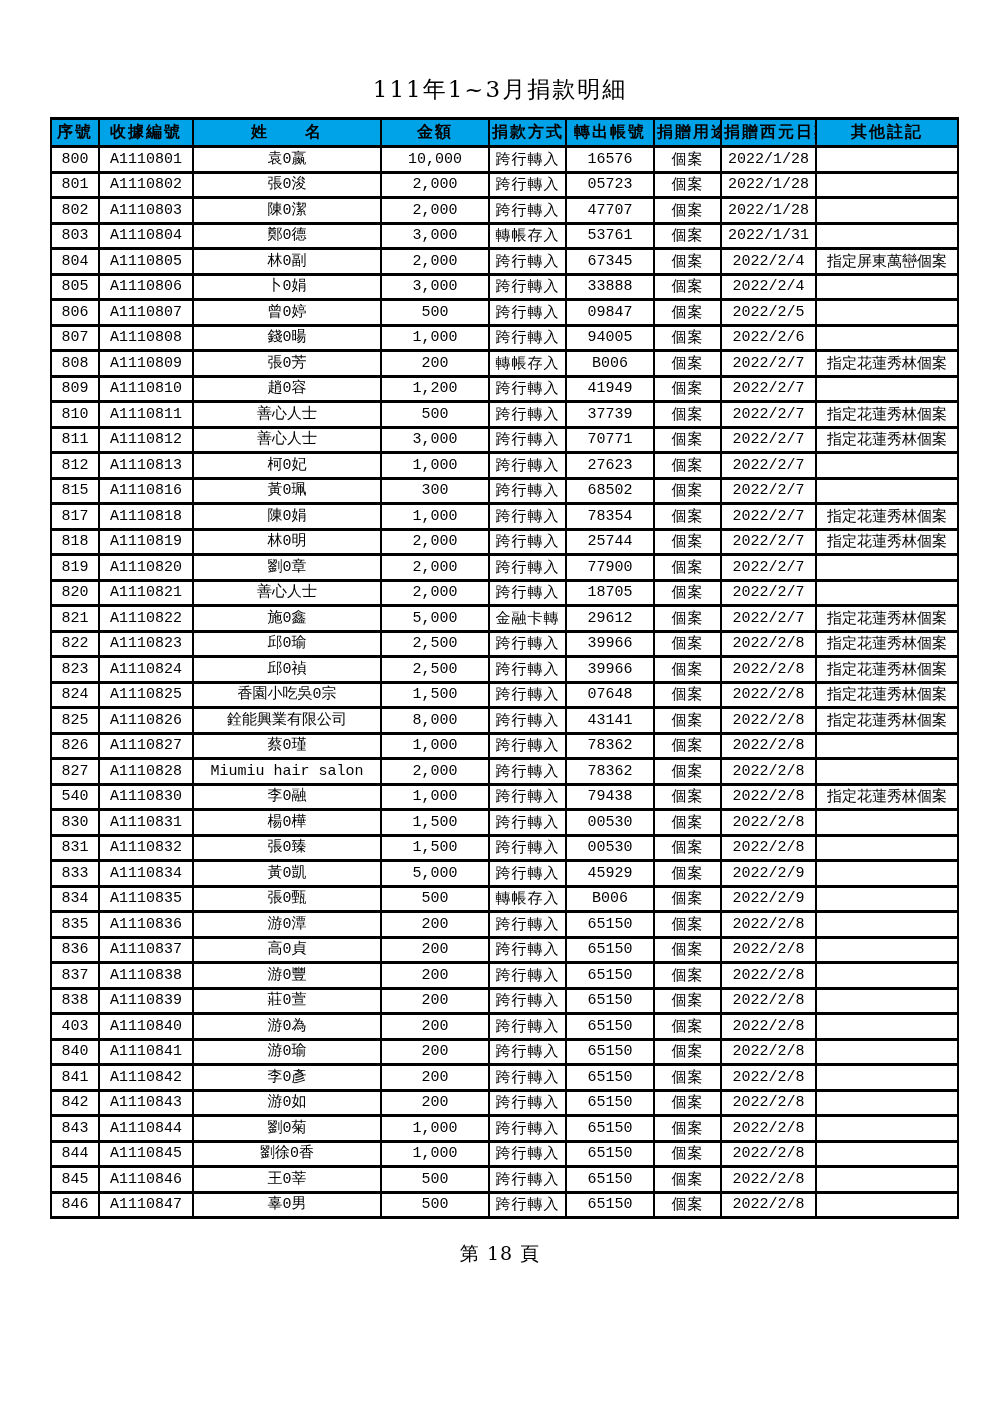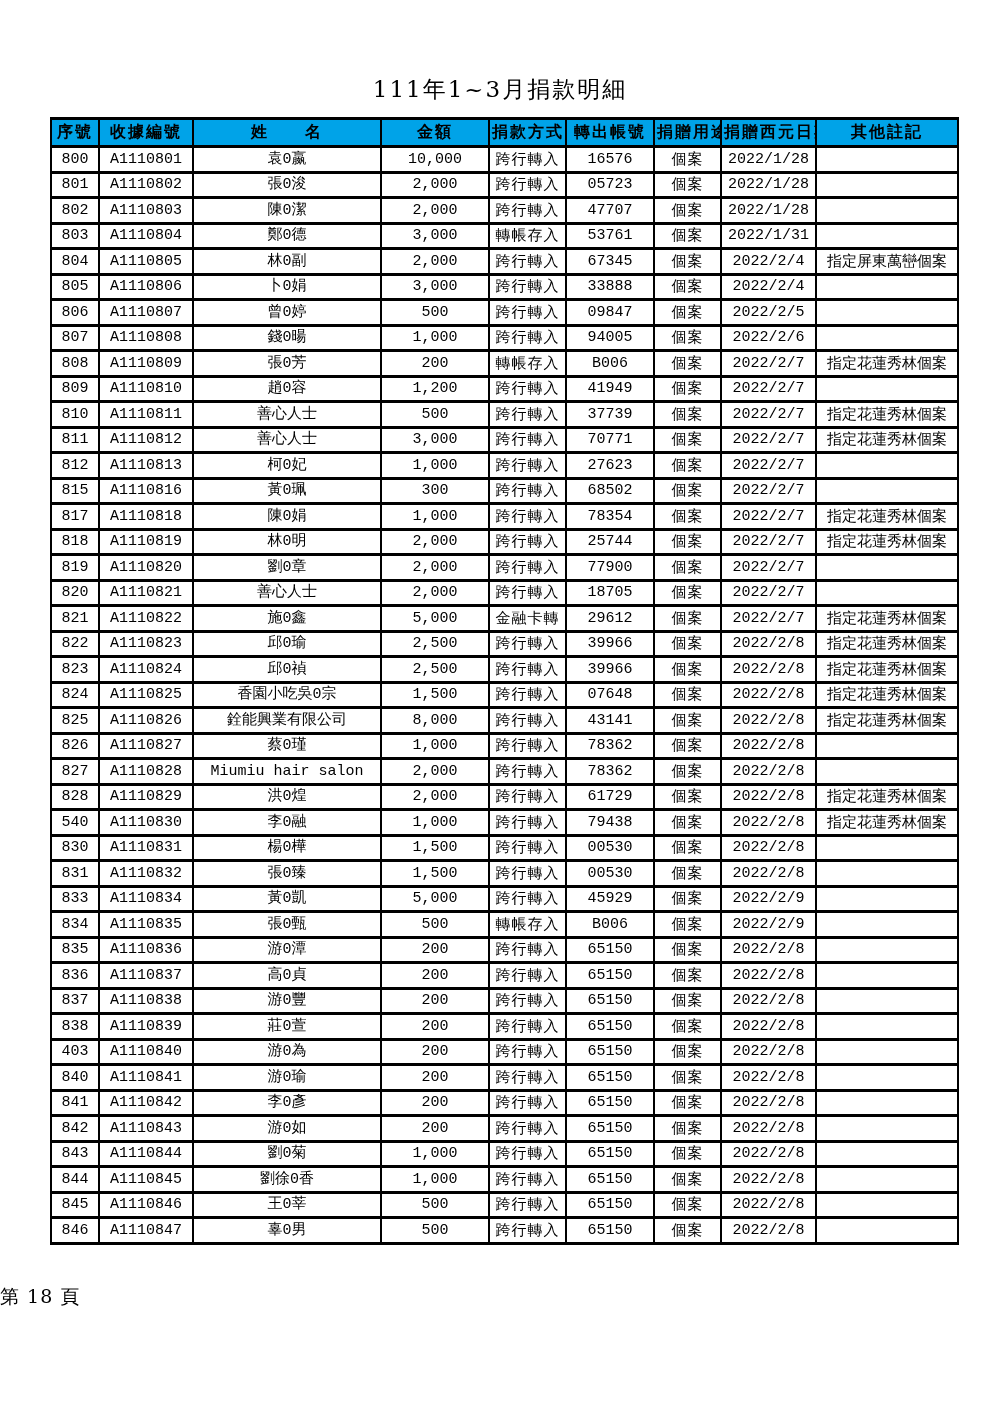--- a/index.html
+++ b/index.html
@@ -51,22 +51,23 @@
     font-size:17px;
   }
   td:nth-child(3){font-family:"Liberation Mono","DejaVu Serif",serif;font-size:15px;}
   td:nth-child(4){text-align:right;padding-right:10px;}
   td:nth-child(6){text-align:right;padding-right:8px;}
   td:nth-child(8){text-align:right;padding-right:4px;}
   td:nth-child(5){letter-spacing:1px;}
   td:nth-child(7){letter-spacing:1px;}
   td:nth-child(9){font-size:14px;letter-spacing:0;padding:0 2px;}
   .page-footer{
+    text-align:center;
     font-size:19px;
-    margin-top:39px;
+    margin-top:22px;
     letter-spacing:1px;
   }
 </style>
 </head>
 <body>
 
 <h1 class="page-title">111年1~3月捐款明細</h1>
 
 <table class="donation">
   <colgroup>
@@ -363,31 +364,20 @@
         <td>A1110828</td>
         <td>Miumiu hair salon</td>
         <td>2,000</td>
         <td>跨行轉入</td>
         <td>78362</td>
         <td>個案</td>
         <td>2022/2/8</td>
         <td></td>
       </tr>
       <tr>
-        <td>828</td>
-        <td>A1110829</td>
-        <td>洪0煌</td>
-        <td>2,000</td>
-        <td>跨行轉入</td>
-        <td>61729</td>
-        <td>個案</td>
-        <td>2022/2/8</td>
-        <td>指定花蓮秀林個案</td>
-      </tr>
-      <tr>
         <td>540</td>
         <td>A1110830</td>
         <td>李0融</td>
         <td>1,000</td>
         <td>跨行轉入</td>
         <td>79438</td>
         <td>個案</td>
         <td>2022/2/8</td>
         <td>指定花蓮秀林個案</td>
       </tr>

